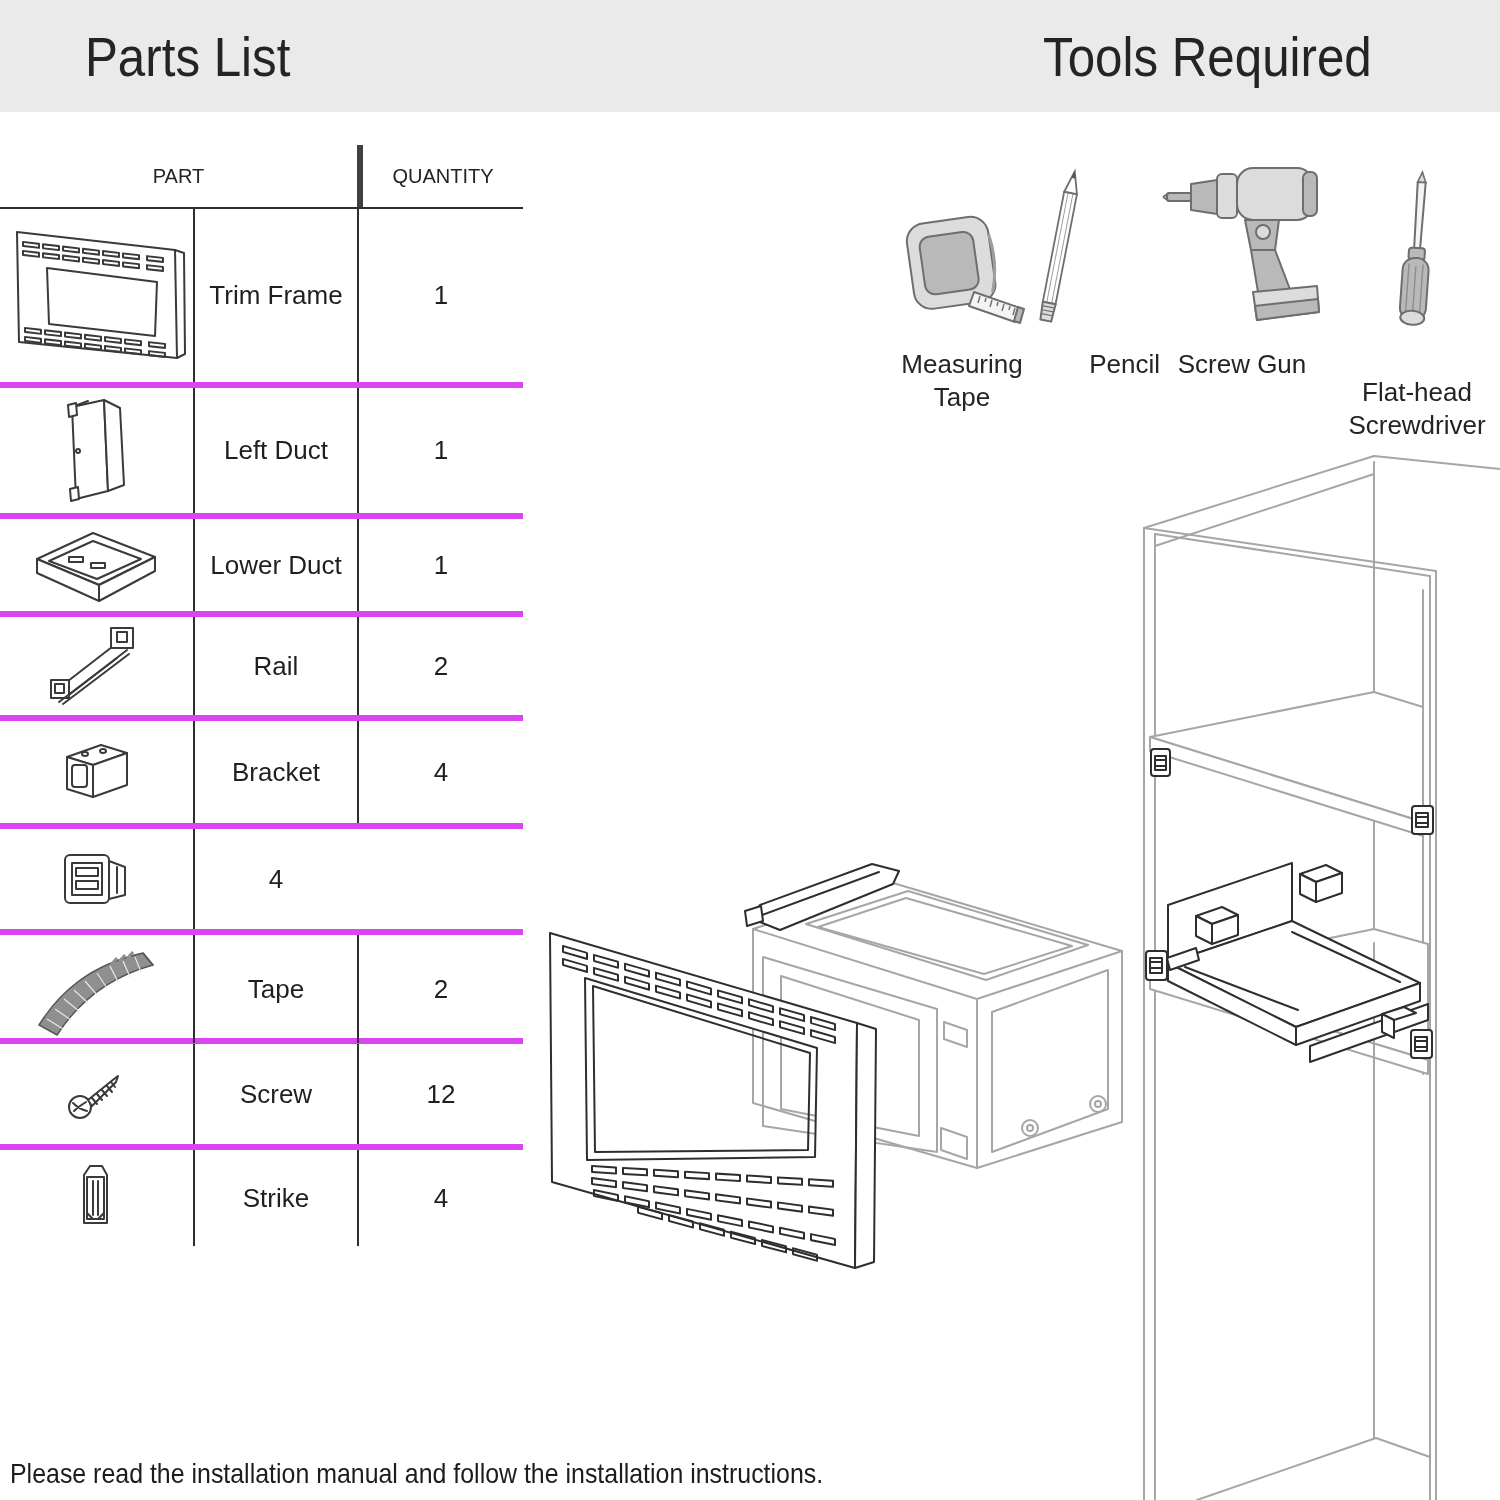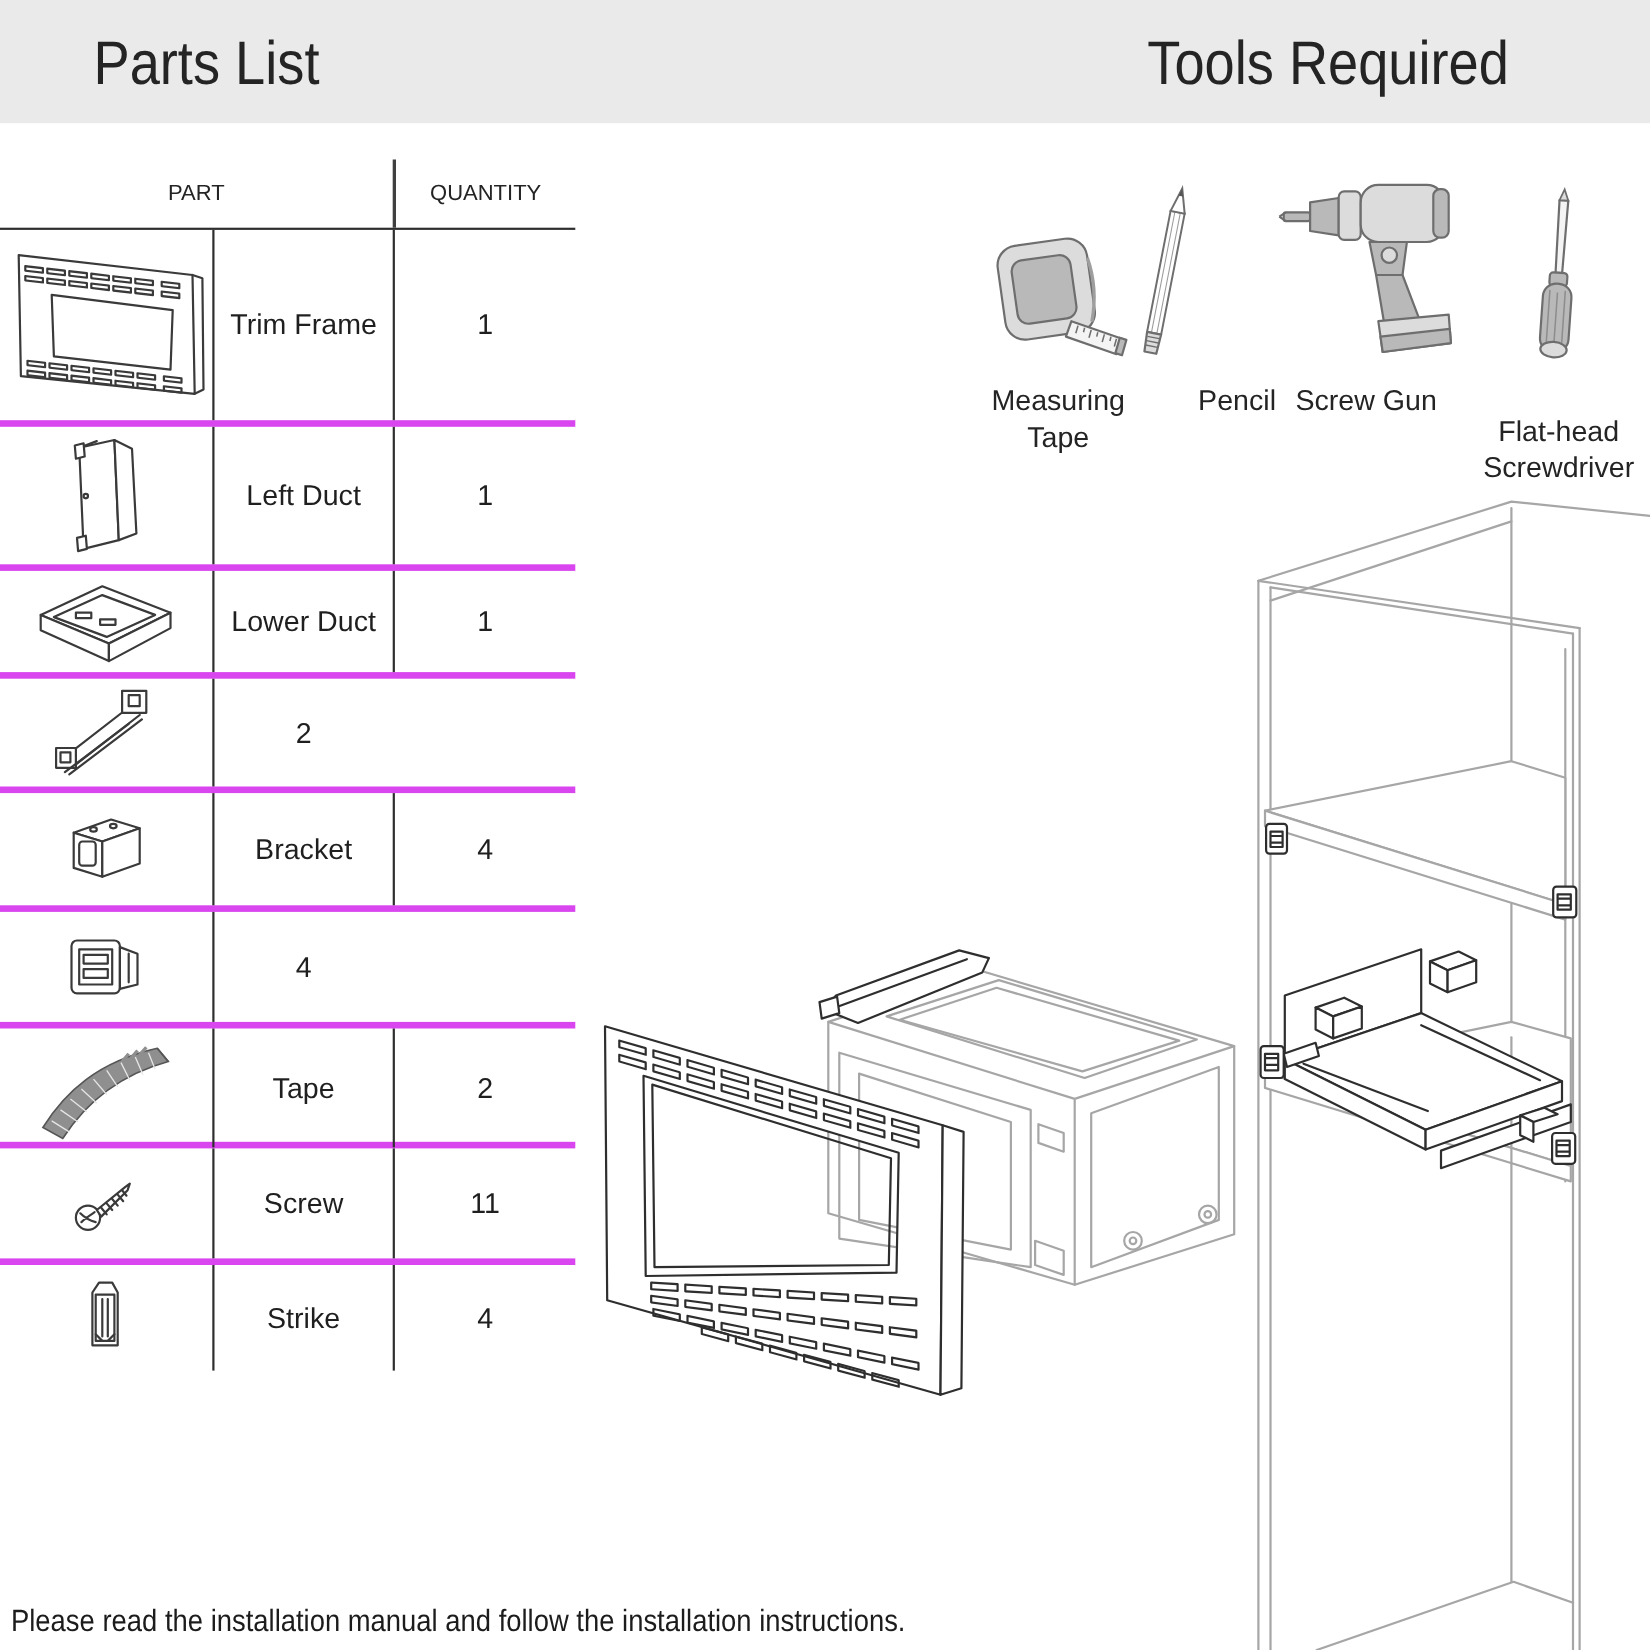--- a/index.html
+++ b/index.html
@@ -8,21 +8,21 @@
   
   .band{position:absolute;left:0;top:0;width:1500px;height:112px;background:#eaeaea;}
   .title{position:absolute;top:24px;font-size:56px;font-weight:400;color:#242424;white-space:nowrap;}
   .title .sq{display:inline-block;transform:scaleX(.88);transform-origin:left center;letter-spacing:0px;}
   #title-left{left:85px;}
   #title-right{left:1043px;}
   
   #parts-table{position:absolute;left:0;top:145px;width:523px;}
   .thead{display:grid;grid-template-columns:357px 166px;height:62px;border-bottom:2px solid #2e2e2e;}
   .thead .hc{display:flex;align-items:center;justify-content:center;font-size:20px;color:#242424;}
-  .thead .hc.qty{border-left:3px solid #404040;}
+  .thead .hc.qty{border-left:6px solid #404040;}
   .trow{display:grid;grid-template-columns:193px 164px 166px;}
   .trow + .trow{border-top:6px solid #d946ef;}
   .trow .c{display:flex;align-items:center;justify-content:center;}
   .trow .c.name{border-left:2px solid #2e2e2e;font-size:26px;}
   .trow .c.qty{border-left:2px solid #2e2e2e;font-size:26px;}
   .r1{height:173px}.r2{height:125px}.r3{height:92px}.r4{height:98px}.r5{height:102px}
   .r6{height:100px}.r7{height:103px}.r8{height:100px}.r9{height:96px}
   
   .tool-label{position:absolute;top:348px;transform:translateX(-50%);text-align:center;
               font-size:26px;line-height:1.28;color:#242424;}
@@ -141,20 +141,21 @@
           <path class="ic" d="M12,68 L74,20"></path>
           <path class="ic" d="M18,78 L80,30"></path>
           <path class="ic" d="M16,84 L82,34"></path>
           <path class="icw" d="M64,8 L86,8 L86,28 L64,28 Z"></path>
           <rect class="ic" stroke-width="1.5" x="70" y="12" width="10" height="10"></rect>
           <path class="icw" d="M4,60 L22,60 L22,78 L4,78 Z"></path>
           <rect class="ic" stroke-width="1.5" x="8" y="64" width="9" height="9"></rect>
           <path class="ic" d="M12,82 L70,38"></path>
         </svg>
       </div>
+      <div class="c name">Rail</div>
       <div class="c qty">2</div>
     </div>
 
     <div class="trow r5">
       <div class="c">
         <svg width="75" height="70" viewBox="0 0 75 70">
           <path class="icw" d="M8,20 L42,8 L68,16 L34,28 Z"></path>
           <ellipse class="ic" stroke-width="1.4" cx="26" cy="17" rx="3" ry="2"></ellipse>
           <ellipse class="ic" stroke-width="1.4" cx="44" cy="14" rx="3" ry="2"></ellipse>
           <path class="icw" d="M8,20 L34,28 L34,60 L8,52 Z"></path>
@@ -212,21 +213,21 @@
           <g class="ic" stroke-width="1.3">
             <path d="M28,33 L33,39"></path>
               <path d="M33,29 L38,35"></path>
               <path d="M38,25 L43,31"></path>
               <path d="M43,21 L48,27"></path>
               <path d="M47,17 L51,22"></path>
           </g>
         </svg>
       </div>
       <div class="c name">Screw</div>
-      <div class="c qty">11</div>
+      <div class="c qty">12</div>
     </div>
 
     <div class="trow r9">
       <div class="c">
         <svg width="45" height="74" viewBox="0 0 45 74">
           <path class="icw" d="M10,14 L16,5 L28,5 L33,14 L33,62 L10,62 Z" fill="#cfcfcf"></path>
           <path class="icw" d="M13,16 L30,16 L30,58 L13,58 Z" fill="#ffffff"></path>
           <path class="ic" stroke-width="1.6" d="M19,20 L19,54 M24,20 L24,54"></path>
           <path class="ic" stroke-width="1.6" d="M13,52 L19,58 M30,52 L24,58"></path>
         </svg>

